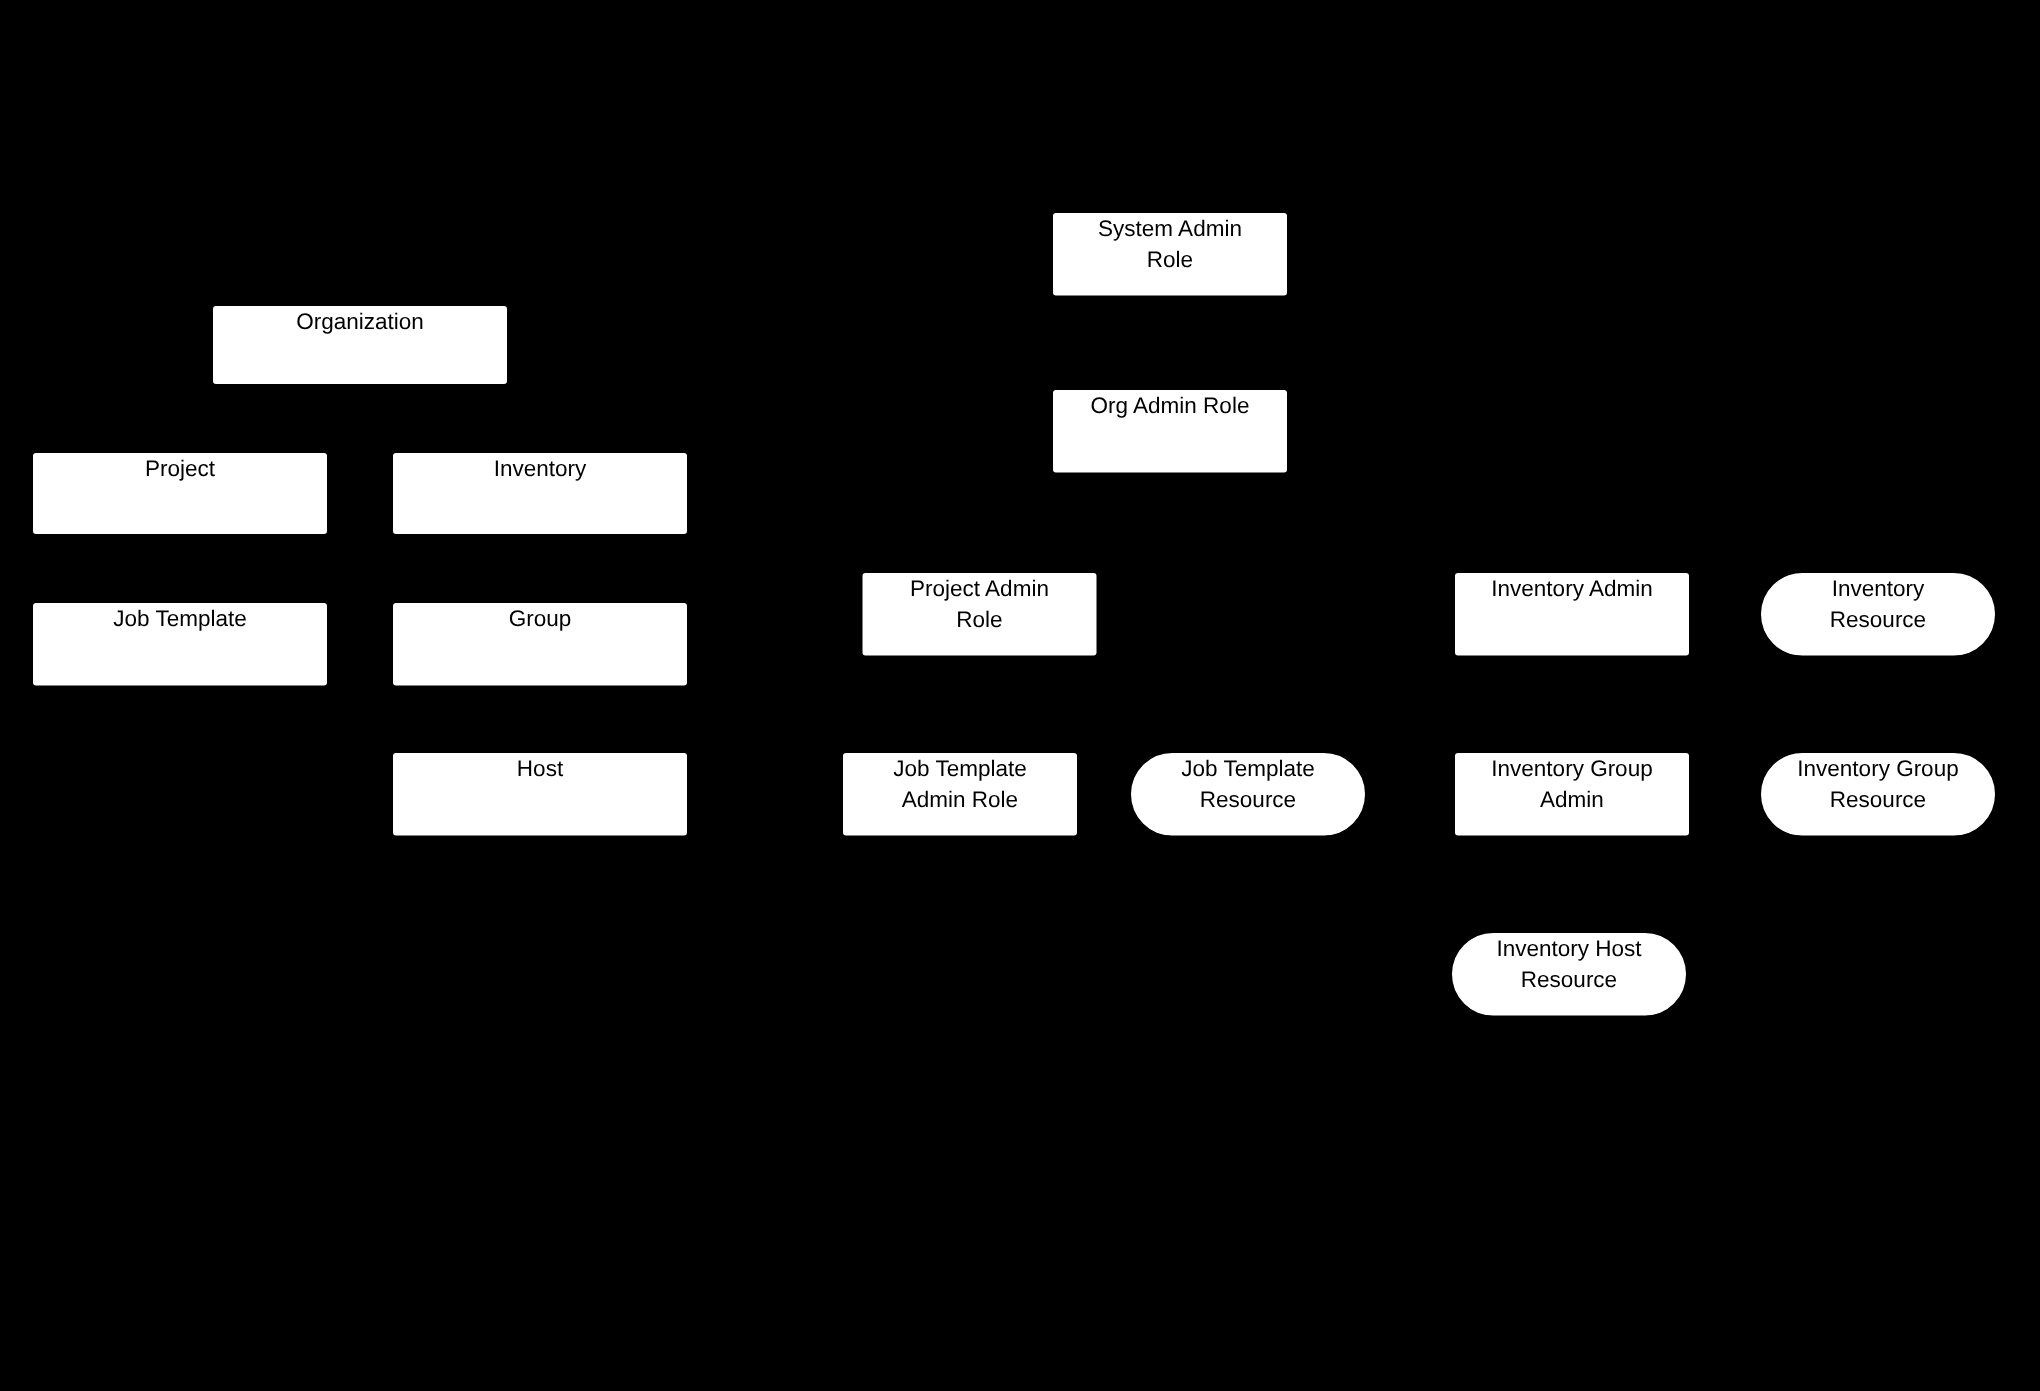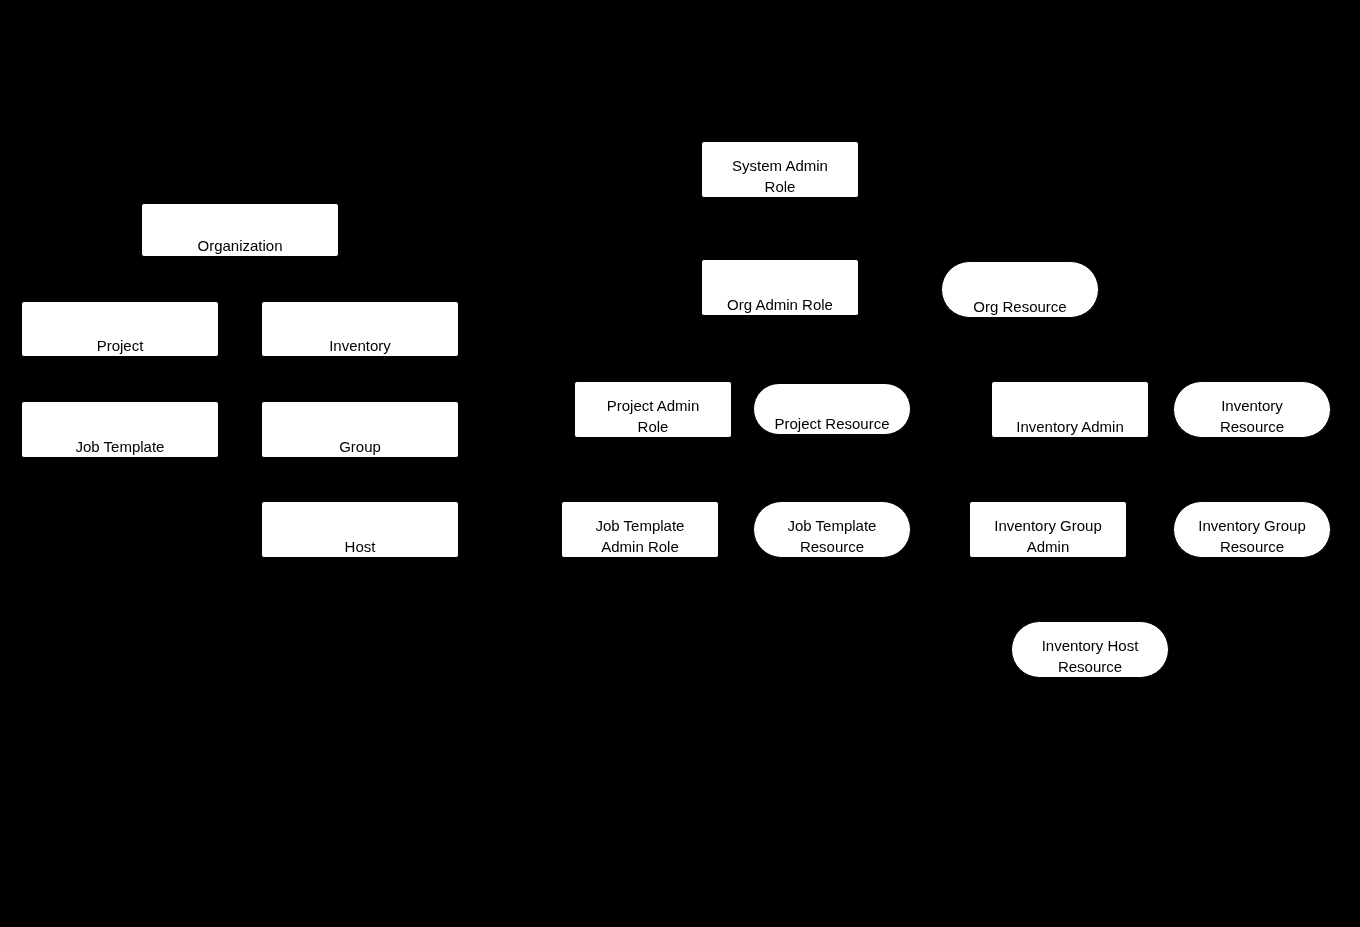--- a/index.html
+++ b/index.html
@@ -16,21 +16,21 @@
   }
   .diagram {
     position: absolute;
     inset: 0;
   }
   .node {
     position: absolute;
     background: #ffffff;
     color: #000000;
     display: flex;
-    align-items: flex-end;
+    align-items: flex-start;
     justify-content: center;
     box-sizing: border-box;
     border: 1px solid #000000;
   }
   .node.rect {
     border-radius: 3px;
   }
   .node.pill {
     border-radius: 29px;
   }
@@ -73,34 +73,28 @@
 
   <div class="node rect" style="left:701px; top:141px; width:158px; height:57px">
     <span class="label">System Admin
 Role</span>
   </div>
 
   <div class="node rect" style="left:701px; top:259px; width:158px; height:57px">
     <span class="label">Org Admin Role</span>
   </div>
 
-  <div class="node pill" style="left:941px; top:261px; width:158px; height:57px">
-    <span class="label">Org Resource</span>
-  </div>
 
   <div class="node rect" style="left:574px; top:381px; width:158px; height:57px">
     <span class="label">Project Admin
 Role</span>
   </div>
 
-  <div class="node pill" style="left:753px; top:383px; width:158px; height:52px">
-    <span class="label">Project Resource</span>
-  </div>
 
-  <div class="node rect" style="left:991px; top:381px; width:158px; height:57px">
+  <div class="node rect" style="left:969px; top:381px; width:158px; height:57px">
     <span class="label">Inventory Admin</span>
   </div>
 
   <div class="node pill" style="left:1173px; top:381px; width:158px; height:57px">
     <span class="label">Inventory
 Resource</span>
   </div>
 
   <div class="node rect" style="left:561px; top:501px; width:158px; height:57px">
     <span class="label">Job Template
@@ -115,18 +109,18 @@
   <div class="node rect" style="left:969px; top:501px; width:158px; height:57px">
     <span class="label">Inventory Group
 Admin</span>
   </div>
 
   <div class="node pill" style="left:1173px; top:501px; width:158px; height:57px">
     <span class="label">Inventory Group
 Resource</span>
   </div>
 
-  <div class="node pill" style="left:1011px; top:621px; width:158px; height:57px">
+  <div class="node pill" style="left:967px; top:621px; width:158px; height:57px">
     <span class="label">Inventory Host
 Resource</span>
   </div>
 
 </div>
 
 </body></html>

